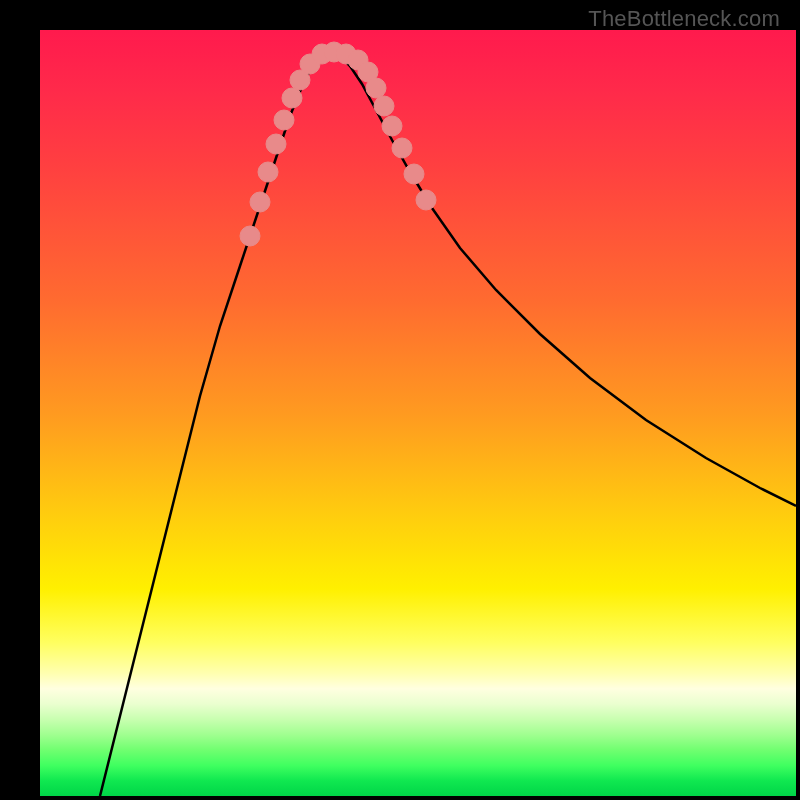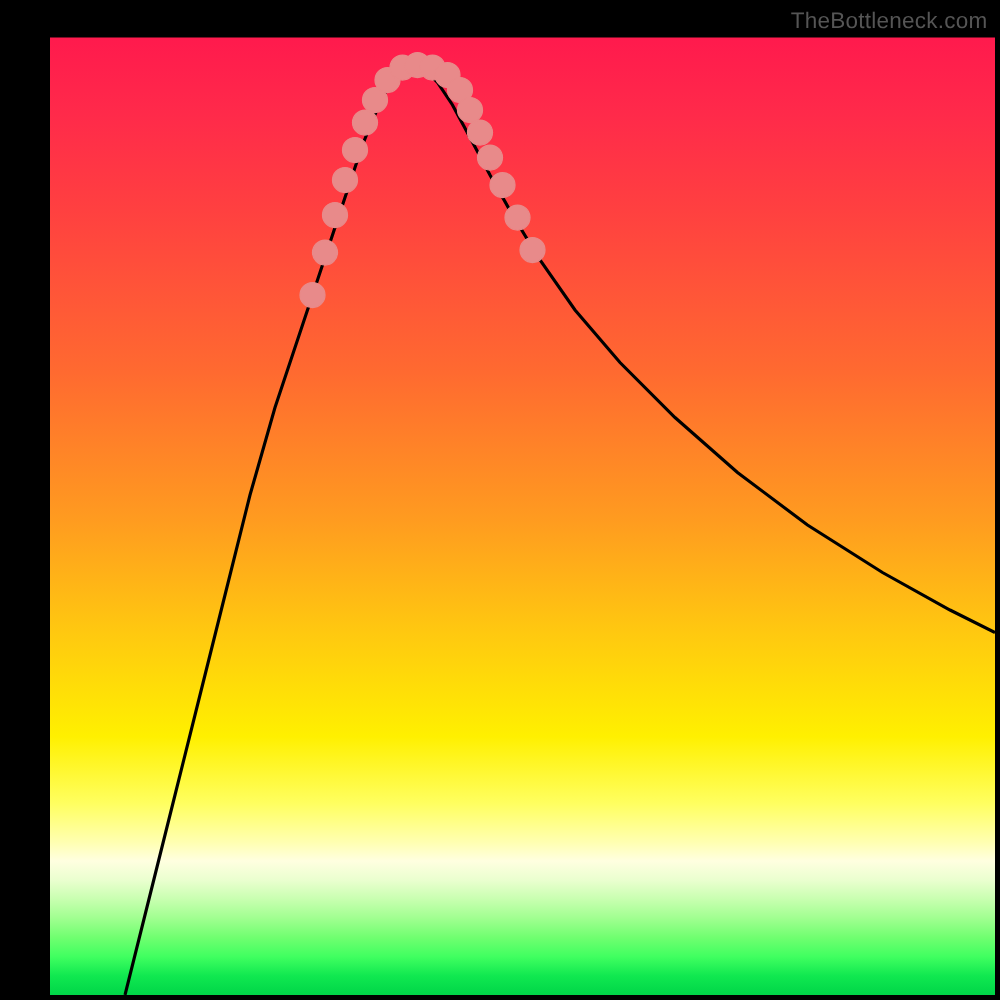--- a/index.html
+++ b/index.html
@@ -41,23 +41,23 @@
       #a0ff90 92%,
       #70ff70 94%,
       #40ff60 96%,
       #10e850 98%,
       #00d548 100%
     );
   }
   .watermark {
     position: absolute;
     top: 6px;
-    right: 10px;
+    right: 20px;
     color: #555;
-    font-size: 18px;
+    font-size: 22px;
     font-weight: 500;
     letter-spacing: 0.2px;
     z-index: 5;
   }
   svg.curve {
     position: absolute;
     left: 0;
     top: 0;
     width: 756px;
     height: 766px;

